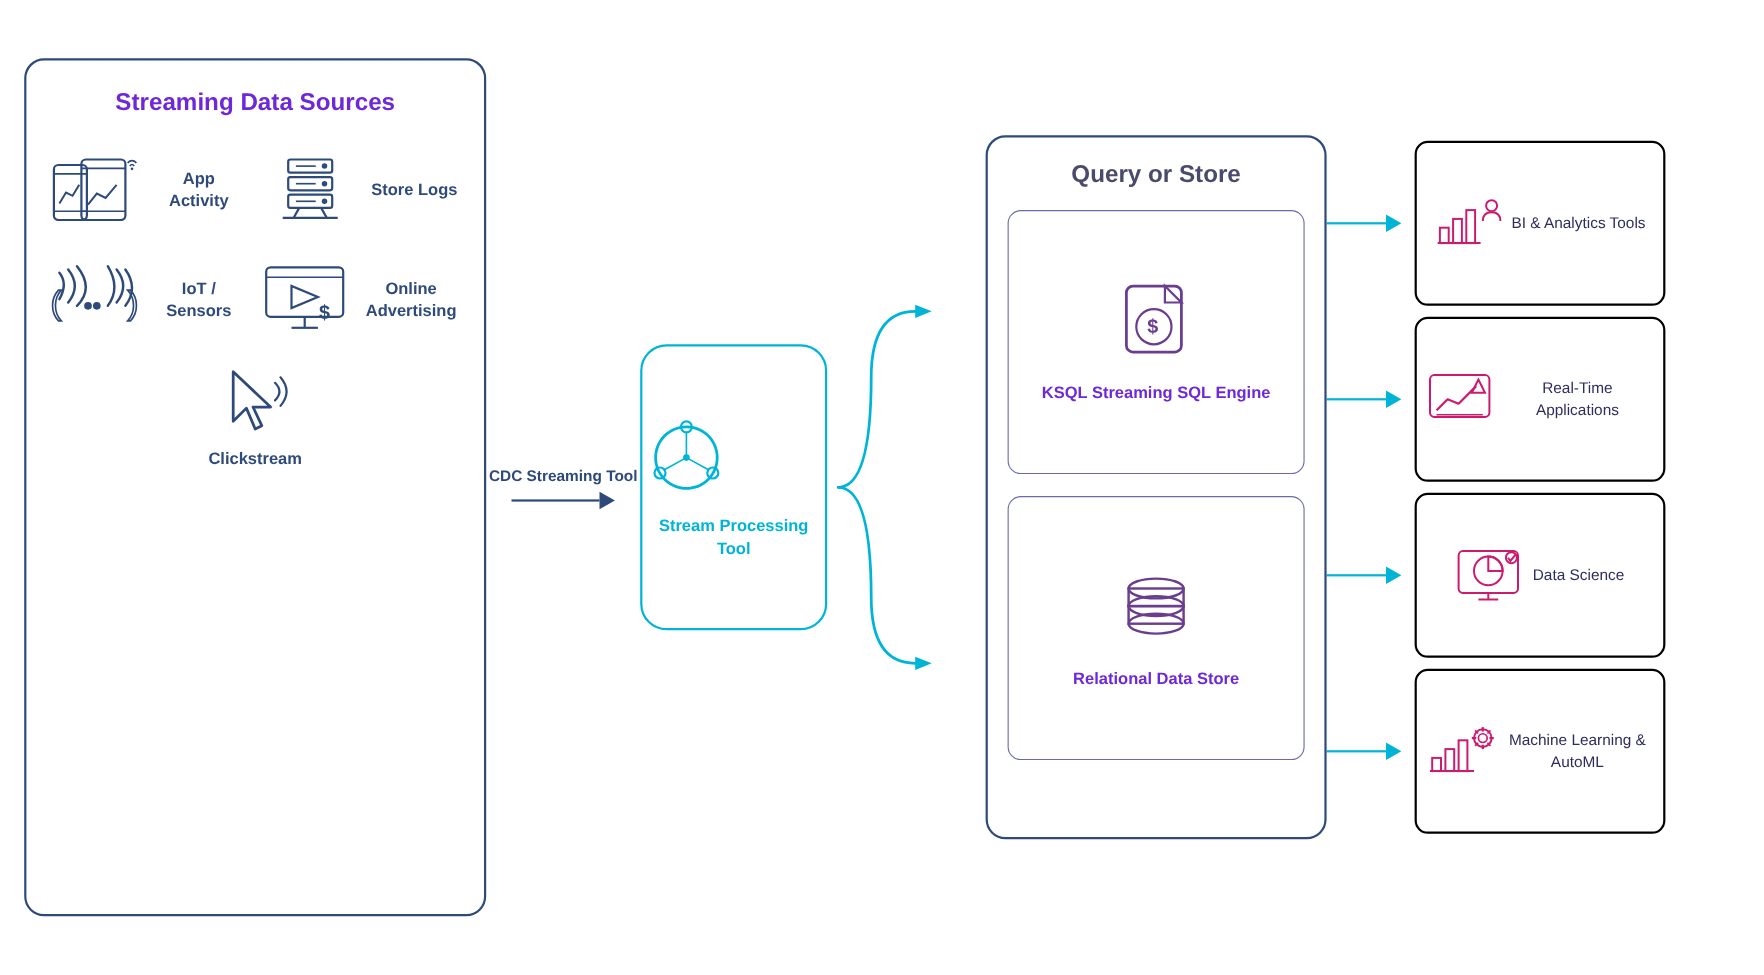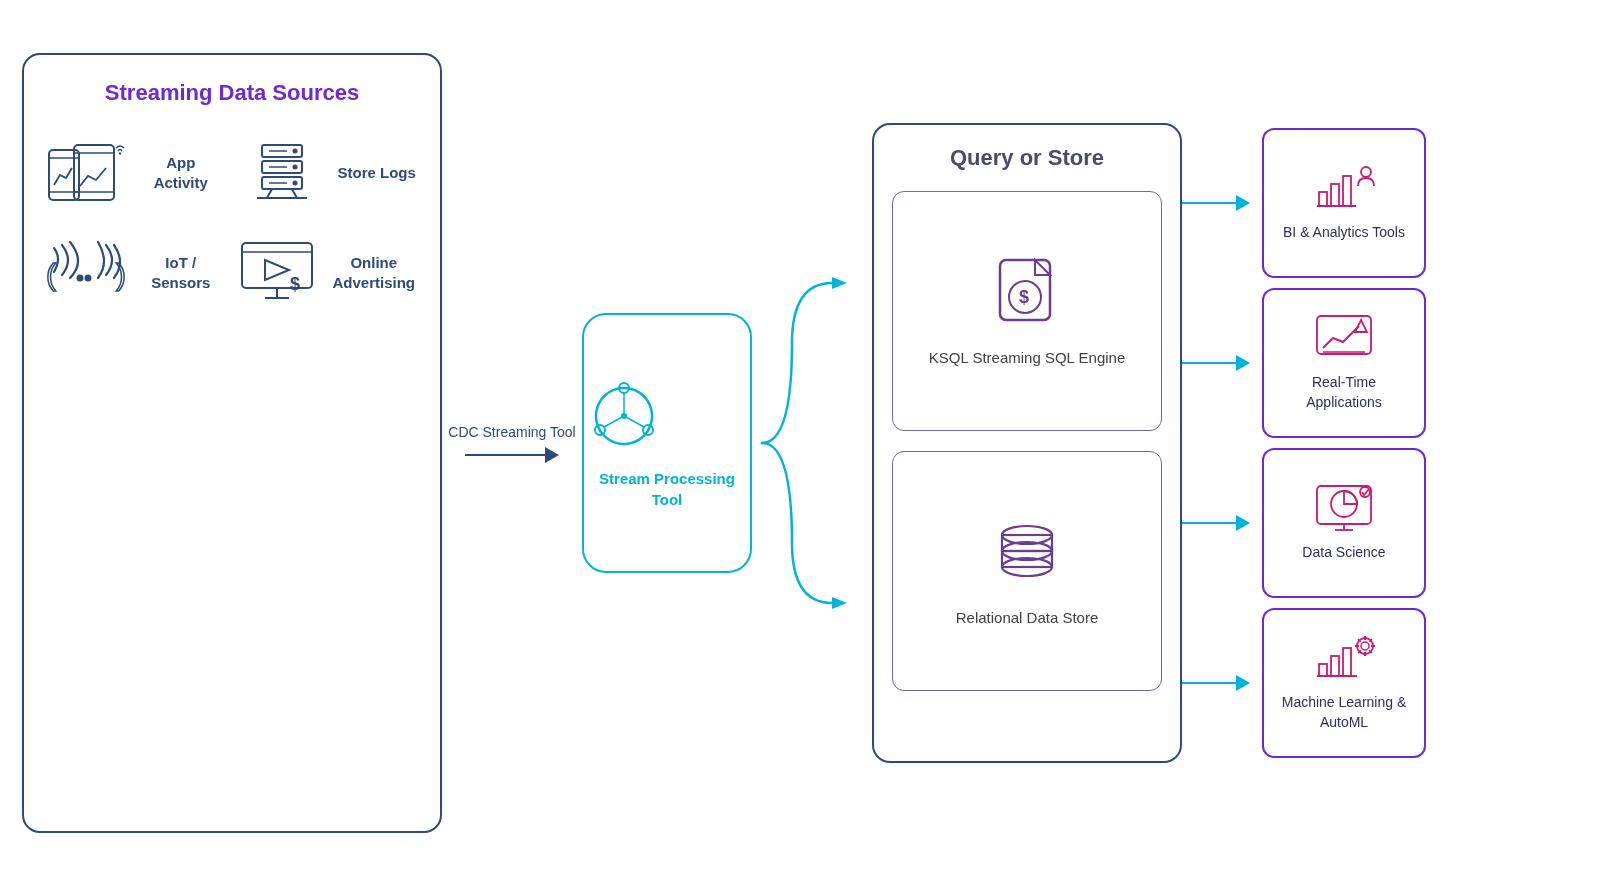--- a/index.html
+++ b/index.html
@@ -68,21 +68,21 @@
     }
     .clickstream-item {
       display: flex;
       flex-direction: column;
       align-items: center;
       gap: 10px;
       margin-top: 10px;
     }
     .cdc-label {
       font-size: 14px;
-      font-weight: 400;
+      font-weight: 700;
       color: #2d4a7a;
       text-align: left;
       line-height: 1.3;
       margin-bottom: 6px;
     }
     .arrow-right {
       display: flex;
       align-items: center;
     }
     .arrow-line {
@@ -154,37 +154,37 @@
     }
     .store-item-icon {
       width: 80px;
       height: 80px;
       display: flex;
       align-items: center;
       justify-content: center;
     }
     .store-item-label {
       font-size: 15px;
-      font-weight: 400;
-      color: #404040;
+      font-weight: 700;
+      color: #6d28d9;
       text-align: center;
       line-height: 1.4;
     }
     .output-row {
       display: flex;
       align-items: center;
       gap: 0;
     }
     .output-box {
-      width: 164px;
+      width: 228px;
       height: 150px;
-      border: 2px solid #6d28d9;
+      border: 2px solid #000000;
       border-radius: 12px;
       display: flex;
-      flex-direction: column;
+      flex-direction: row;
       align-items: center;
       justify-content: center;
       gap: 10px;
       background: white;
       padding: 10px;
     }
     .output-icon {
       width: 60px;
       height: 50px;
       display: flex;
@@ -289,20 +289,32 @@
 
             <polygon points="28,22 28,42 52,32" fill="none" stroke="#2d4a7a" stroke-width="2"></polygon>
 
             <text x="53" y="52" font-size="18" fill="#2d4a7a" font-weight="bold">$</text>
           </svg>
         </div>
         <div class="source-label">Online Advertising</div>
       </div>
     </div>
 
+    <div class="clickstream-item">
+      <div class="source-icon">
+        <svg width="80" height="70" viewBox="0 0 80 70">
+
+          <polygon points="20,10 20,55 32,43 40,62 46,59 38,42 54,42" fill="none" stroke="#2d4a7a" stroke-width="2.5" stroke-linejoin="round"></polygon>
+
+          <path d="M58,20 Q66,28 58,36" fill="none" stroke="#2d4a7a" stroke-width="2" stroke-linecap="round"></path>
+          <path d="M63,15 Q74,28 63,41" fill="none" stroke="#2d4a7a" stroke-width="2" stroke-linecap="round"></path>
+        </svg>
+      </div>
+      <div class="source-label">Clickstream</div>
+    </div>
   </div>
 
   <div style="display:flex;flex-direction:column;align-items:center;justify-content:center;width:140px;flex-shrink:0;">
     <div class="cdc-label">CDC Streaming Tool</div>
     <div class="arrow-right">
       <div class="arrow-line" style="width:80px;"></div>
       <div class="arrow-head arrow-head-right"></div>
     </div>
   </div>
 
@@ -331,21 +343,21 @@
       <path d="M10,300 Q40,300 40,200 Q40,140 80,140" fill="none" stroke="#00b4d8" stroke-width="2.5" stroke-linecap="round"></path>
 
       <path d="M10,300 Q40,300 40,400 Q40,460 80,460" fill="none" stroke="#00b4d8" stroke-width="2.5" stroke-linecap="round"></path>
 
       <polygon points="80,134 95,140 80,146" fill="#00b4d8"></polygon>
 
       <polygon points="80,454 95,460 80,466" fill="#00b4d8"></polygon>
     </svg>
   </div>
 
-  <div style="display:flex;flex-direction:row;align-items:center;gap:0;flex-shrink:0;">
+  <div style="display:flex;flex-direction:row;align-items:center;gap:0;flex-shrink:0;margin-left:24px;">
 
     <div class="query-store-box">
       <div class="query-store-title">Query or Store</div>
 
       <div class="store-item-box" style="margin-bottom:20px;">
         <div class="store-item-icon">
           <svg width="75" height="80" viewBox="0 0 75 80">
 
             <rect x="10" y="5" width="50" height="60" rx="6" fill="none" stroke="#6a3d8f" stroke-width="2.5"></rect>
 

